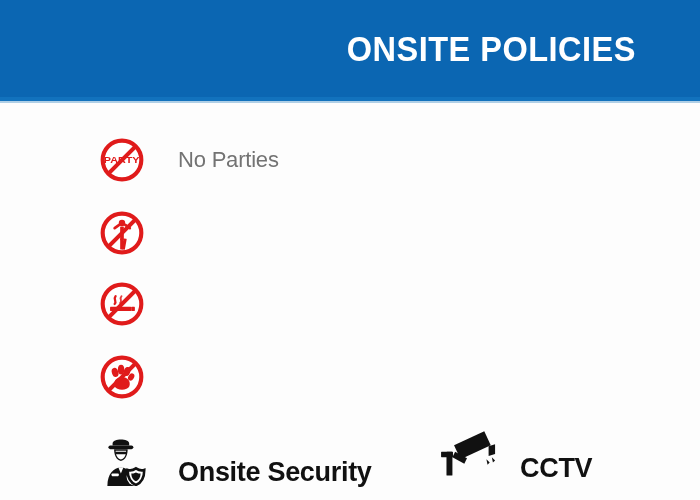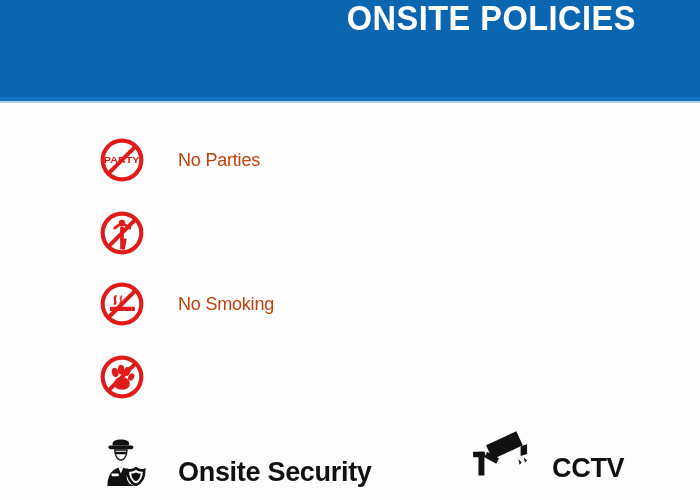--- a/index.html
+++ b/index.html
@@ -25,21 +25,21 @@
 
   
   .header-bar {
     position: absolute;
     left: 0;
     top: 0;
     width: 700px;
     height: 97px;
     background: #0B66B2;
     display: flex;
-    align-items: flex-start;
+    align-items: center;
     justify-content: flex-end;
     box-sizing: border-box;
     padding-right: 64px;
   }
   .header-underline {
     position: absolute;
     left: 0;
     top: 97px;
     width: 700px;
     height: 4px;
@@ -84,23 +84,23 @@
     width: 52px;
     height: 52px;
     flex: 0 0 52px;
     display: flex;
     align-items: center;
     justify-content: center;
   }
   .policy-row .policy-label {
     margin-left: 30px;
     font-family: "Liberation Sans", sans-serif;
-    font-size: 18px;
+    font-size: 22px;
     font-weight: 400;
-    color: #c2410c;
+    color: #737373;
     white-space: nowrap;
     letter-spacing: -0.2px;
   }
 
   
   .row-0 { top: 32px; }
   .row-1 { top: 105px; }
   .row-2 { top: 176px; }
   .row-3 { top: 249px; }
 
@@ -130,21 +130,21 @@
   .feature-item .feature-label {
     margin-left: 26px;
     font-family: "Liberation Sans", sans-serif;
     font-size: 27px;
     font-weight: 700;
     color: #111111;
     white-space: nowrap;
     letter-spacing: -0.3px;
   }
   .feature-security { left: 96px; top: 12px; }
-  .feature-cctv     { left: 468px; top: 8px; }
+  .feature-cctv     { left: 436px; top: 8px; }
   .feature-cctv .icon-slot { width: 62px; flex: 0 0 62px; }
   .feature-cctv .feature-label { margin-left: 22px; }
 
   svg { display: block; }
 </style>
 </head>
 <body>
 
 <div id="poster">
 
@@ -199,21 +199,20 @@
 
             <rect x="24" y="56" width="46" height="9" rx="1"></rect>
             <rect x="70" y="56" width="8" height="9" rx="1"></rect>
 
             <path d="M34 50 C40 44, 30 40, 36 33" stroke="#E01B1B" stroke-width="5" fill="none" stroke-linecap="round"></path>
             <path d="M46 48 C52 43, 43 39, 49 33" stroke="#E01B1B" stroke-width="4" fill="none" stroke-linecap="round" opacity="0.85"></path>
           </g>
           <line x1="21" y1="79" x2="79" y2="21" stroke="#E01B1B" stroke-width="9"></line>
         </svg>
       </div>
-      <div class="policy-label">No Smoking</div>
     </div>
 
     <div class="policy-row row-3">
       <div class="icon-slot">
         <svg width="46" height="46" viewBox="0 0 100 100" aria-hidden="true">
           <circle cx="50" cy="50" r="42" fill="#ffffff" stroke="#E01B1B" stroke-width="9"></circle>
           <g fill="#E01B1B">
 
             <ellipse cx="35" cy="40" rx="7" ry="10" transform="rotate(-18 35 40)"></ellipse>
             <ellipse cx="48" cy="34" rx="7" ry="10.5"></ellipse>

